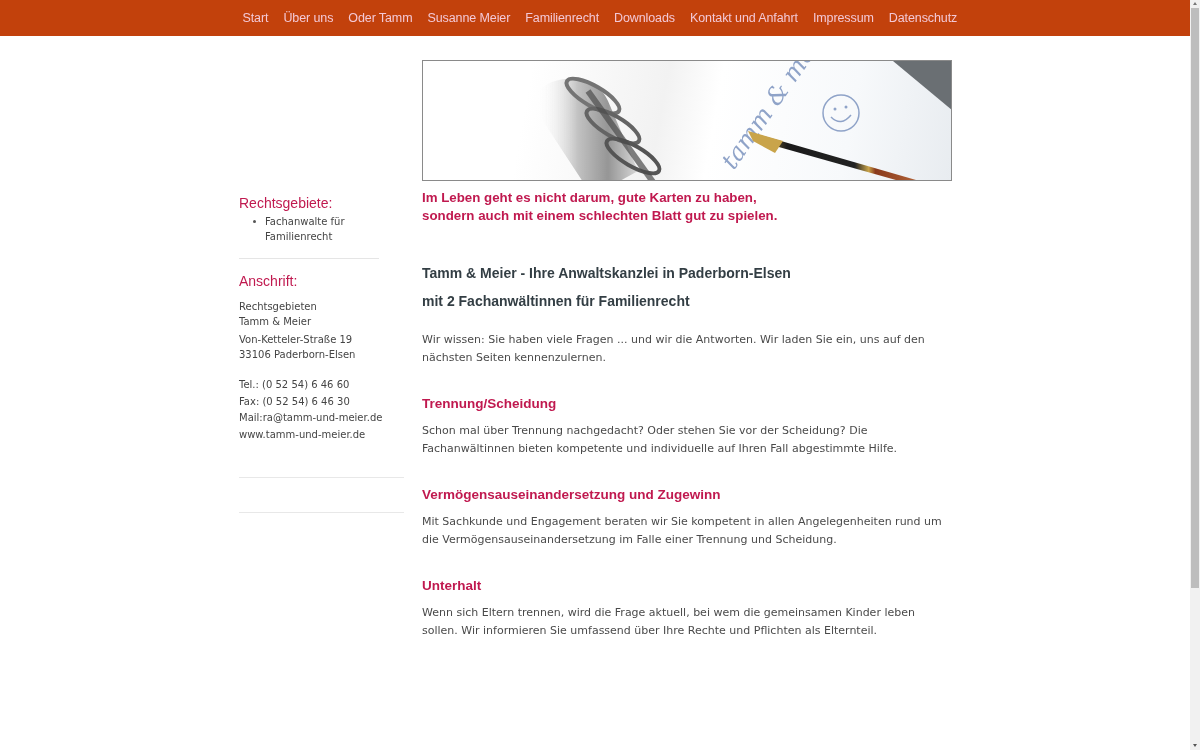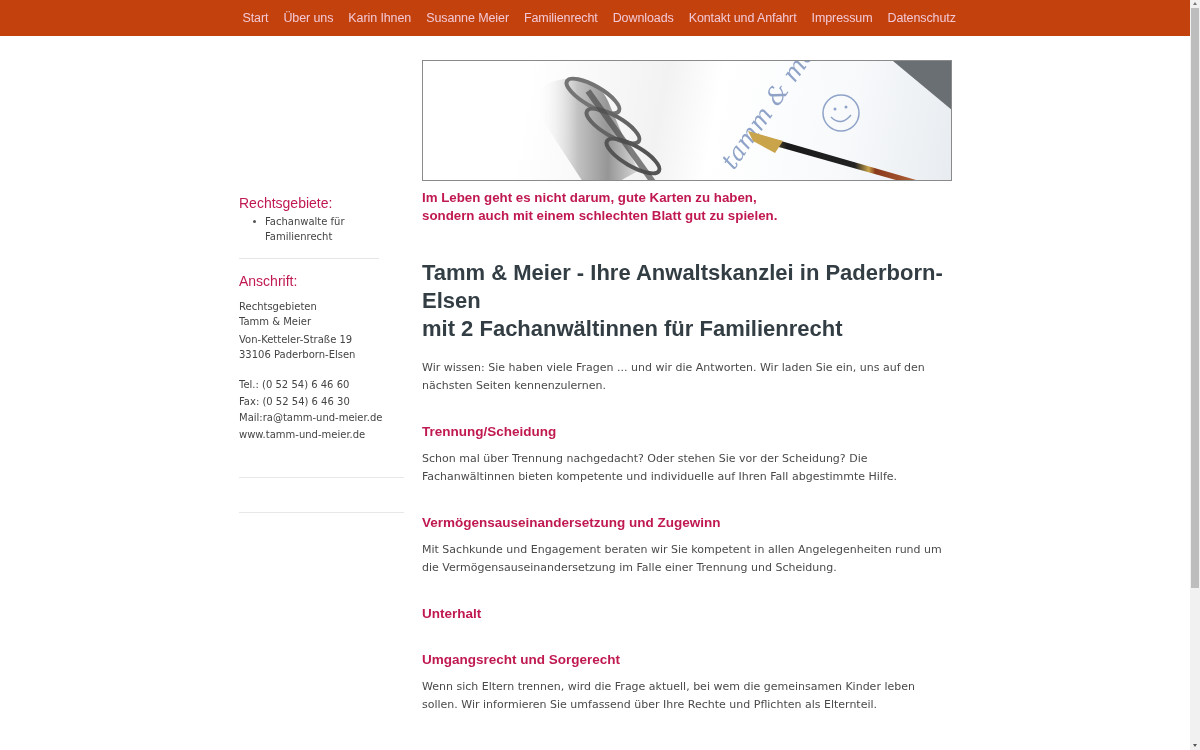--- a/index.html
+++ b/index.html
@@ -15,38 +15,38 @@
   .side-list { list-style: none; padding-left: 14px; }
   .side-list li { font-size: 10px; color: #444; line-height: 15px; position: relative; padding-left: 12px; }
   .side-list li::before { content: ""; position: absolute; left: 0; top: 6px; width: 3px; height: 3px; border-radius: 50%; background: #555; }
   .side-p { font-size: 10px; line-height: 15px; color: #444; }
   .side-hr { width: 140px; height: 1px; background: #e5e5e5; margin: 14px 0 14px 0; }
   .side-hr-wide { width: 165px; height: 1px; background: #e8e8e8; }
 
   .main { position: absolute; left: 422px; top: 60px; width: 530px; }
   .banner { width: 530px; height: 121px; border: 1px solid #8a8a8a; position: relative; overflow: hidden; background: linear-gradient(100deg, #ffffff 0%, #ffffff 20%, #f2f2f2 45%, #ffffff 55%, #f7f9fb 80%, #e8ecf0 100%); }
   .quote { font-family: "Liberation Sans", sans-serif; font-weight: bold; color: #c0194f; font-size: 13.3px; line-height: 18px; margin-top: 8px; }
-  .h1 { font-family: "Liberation Sans", sans-serif; font-weight: bold; color: #333e44; font-size: 22px; line-height: 28px; margin-top: 34px; }
+  .h1 { font-family: "Liberation Sans", sans-serif; font-weight: bold; color: #333e44; font-size: 14px; line-height: 28px; margin-top: 34px; }
   .p { font-size: 11px; line-height: 17.5px; color: #4a4a4a; margin-top: 14px; }
   .h2 { font-family: "Liberation Sans", sans-serif; font-weight: bold; color: #c0194f; font-size: 13.5px; margin-top: 30px; line-height: 16px; }
   .h2 + .p { margin-top: 10px; }
 
   .scrollbar { position: absolute; left: 1190px; top: 0; width: 10px; height: 750px; background: #f1f1f1; }
   .scroll-up { position: absolute; left: 3px; top: 2px; width: 0; height: 0; border-left: 2px solid transparent; border-right: 2px solid transparent; border-bottom: 3px solid #777; }
   .scroll-thumb { position: absolute; left: 1px; top: 8px; width: 8px; height: 580px; background: #bdbdbd; }
   .scroll-down { position: absolute; left: 3px; top: 744px; width: 0; height: 0; border-left: 2px solid transparent; border-right: 2px solid transparent; border-top: 3px solid #555; }
 </style>
 </head>
 <body>
 
 <div class="navbar">
   <nav class="nav">
     <a>Start</a>
     <a>Über uns</a>
-    <a>Karin Ihnen</a>
+    <a>Oder Tamm</a>
     <a>Susanne Meier</a>
     <a>Familienrecht</a>
     <a>Downloads</a>
     <a>Kontakt und Anfahrt</a>
     <a>Impressum</a>
     <a>Datenschutz</a>
   </nav>
 </div>
 
 <aside class="sidebar">
@@ -119,21 +119,20 @@
   <p class="p" style="margin-top:16px;">Wir wissen: Sie haben viele Fragen ... und wir die Antworten. Wir laden Sie ein, uns auf den nächsten Seiten kennenzulernen.</p>
 
   <h2 class="h2">Trennung/Scheidung</h2>
   <p class="p">Schon mal über Trennung nachgedacht? Oder stehen Sie vor der Scheidung? Die Fachanwältinnen bieten kompetente und individuelle auf Ihren Fall abgestimmte Hilfe.</p>
 
   <h2 class="h2">Vermögensauseinandersetzung und Zugewinn</h2>
   <p class="p">Mit Sachkunde und Engagement beraten wir Sie kompetent in allen Angelegenheiten rund um die Vermögensauseinandersetzung im Falle einer Trennung und Scheidung.</p>
 
   <h2 class="h2">Unterhalt</h2>
 
-  <h2 class="h2">Umgangsrecht und Sorgerecht</h2>
   <p class="p">Wenn sich Eltern trennen, wird die Frage aktuell, bei wem die gemeinsamen Kinder leben sollen. Wir informieren Sie umfassend über Ihre Rechte und Pflichten als Elternteil.</p>
 
 </main>
 
 <div class="scrollbar">
   <div class="scroll-up"></div>
   <div class="scroll-thumb"></div>
   <div class="scroll-down"></div>
 </div>
 

